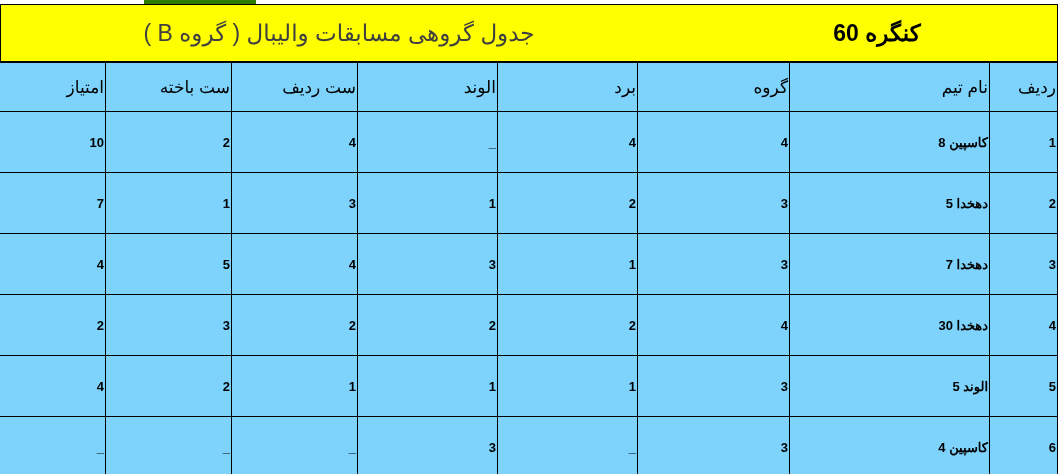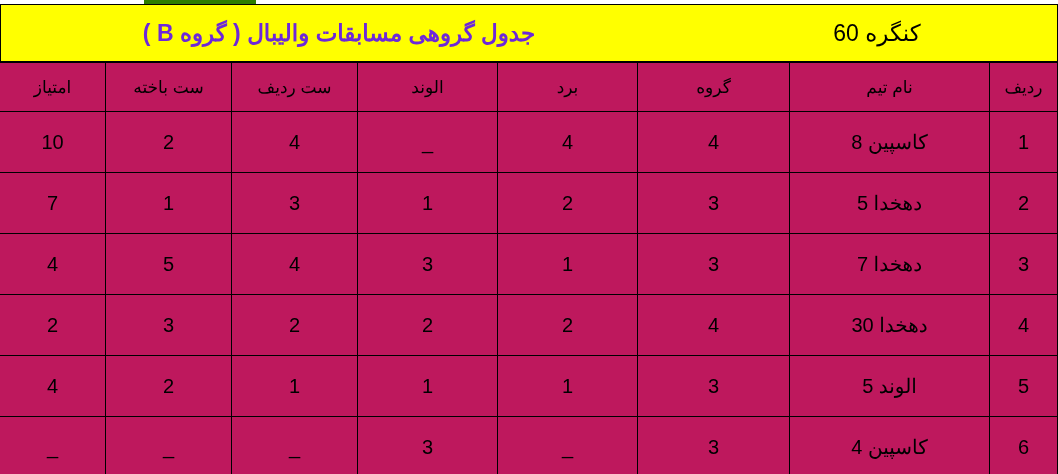--- a/index.html
+++ b/index.html
@@ -38,61 +38,61 @@
     border: 1px solid #000000;
     box-sizing: border-box;
     display: flex;
     flex-direction: row;
     align-items: center;
   }
   .title-main {
     flex: 1 1 auto;
     text-align: center;
     font-size: 23px;
-    font-weight: bold;
-    color: #6d28d9;
+    font-weight: normal;
+    color: #404040;
     padding-right: 40px;
     white-space: nowrap;
     padding-left: 20px;
   }
   .title-sub {
     flex: 0 0 auto;
     text-align: center;
     font-size: 23px;
-    font-weight: normal;
+    font-weight: bold;
     color: #000000;
     width: 360px;
     white-space: nowrap;
   }
   table.standings {
     position: absolute;
     top: 62px;
     right: 0;
     left: 0;
     width: 1058px;
     border-collapse: collapse;
     table-layout: fixed;
   }
   table.standings th,
   table.standings td {
     border: 1px solid #000000;
-    text-align: center;
+    text-align: right;
     vertical-align: middle;
     color: #000000;
-    background: #be185d;
+    background: #7dd3fc;
   }
   table.standings th {
     height: 46px;
     font-size: 17px;
     font-weight: normal;
   }
   table.standings td {
     height: 58px;
-    font-size: 20px;
-    font-weight: normal;
+    font-size: 13px;
+    font-weight: bold;
   }
   td.team-cell {
     font-weight: normal;
     font-size: 16px;
   }
   
   col.c-rank  { width: 68px;  }
   col.c-team  { width: 200px; }
   col.c-play  { width: 152px; }
   col.c-win   { width: 140px; }

